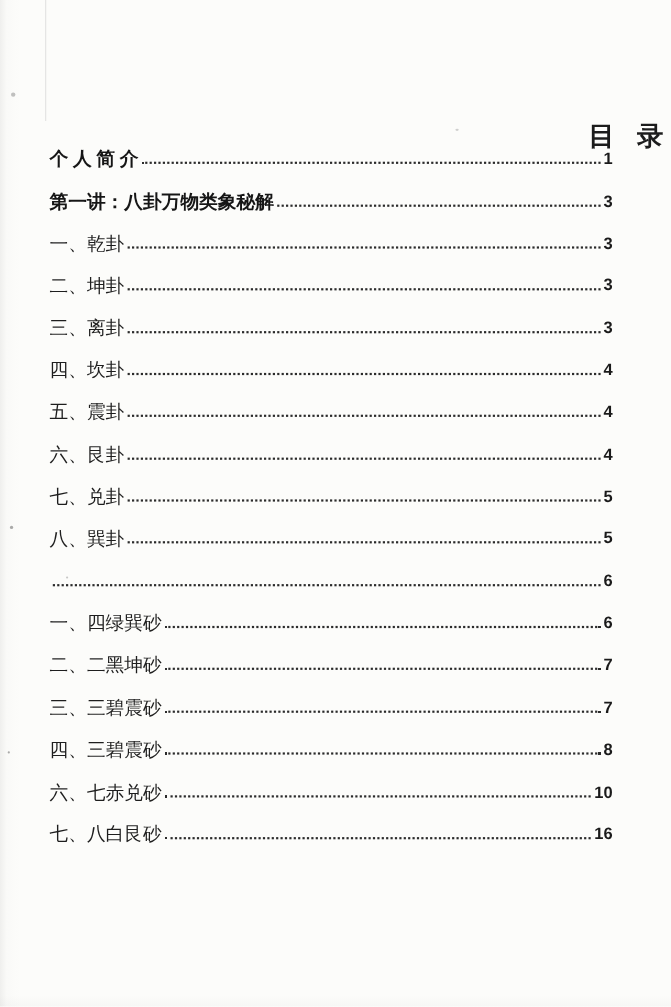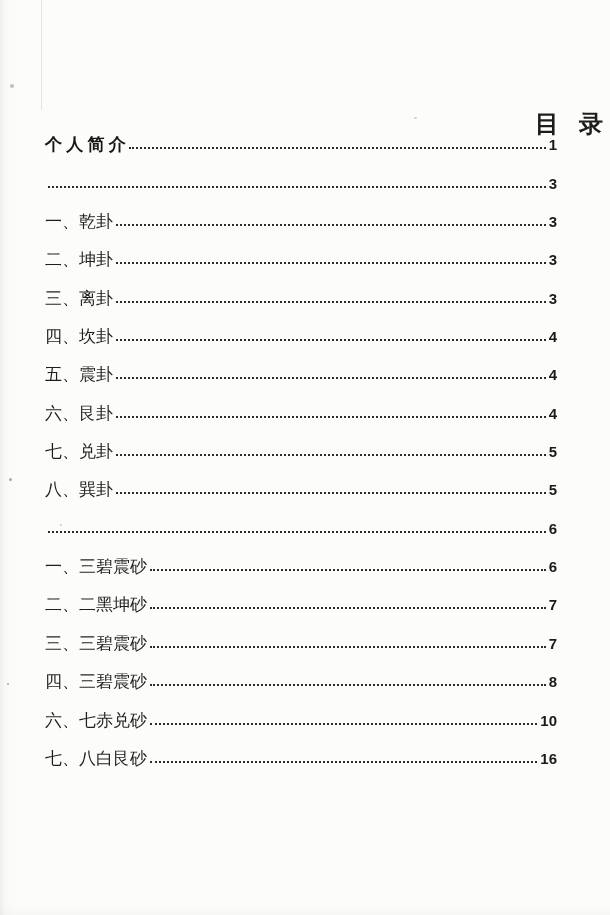--- a/index.html
+++ b/index.html
@@ -112,20 +112,21 @@
 
   <div class="page-title">目 录</div>
 
   <div class="toc-list">
       <div class="toc-row bold">
     <span class="toc-label">个 人 简 介</span>
     <span class="toc-dots"></span>
     <span class="toc-page">1</span>
   </div>
       <div class="toc-row bold">
+    <span class="toc-label">第一讲：八卦万物类象秘解</span>
     <span class="toc-dots"></span>
     <span class="toc-page">3</span>
   </div>
       <div class="toc-row">
     <span class="toc-label">一、乾卦</span>
     <span class="toc-dots"></span>
     <span class="toc-page">3</span>
   </div>
       <div class="toc-row">
     <span class="toc-label">二、坤卦</span>
@@ -160,21 +161,21 @@
       <div class="toc-row">
     <span class="toc-label">八、巽卦</span>
     <span class="toc-dots"></span>
     <span class="toc-page">5</span>
   </div>
       <div class="toc-row bold">
     <span class="toc-dots"></span>
     <span class="toc-page">6</span>
   </div>
       <div class="toc-row">
-    <span class="toc-label">一、三碧震砂</span>
+    <span class="toc-label">一、四绿巽砂</span>
     <span class="toc-dots"></span>
     <span class="toc-page">6</span>
   </div>
       <div class="toc-row">
     <span class="toc-label">二、二黑坤砂</span>
     <span class="toc-dots"></span>
     <span class="toc-page">7</span>
   </div>
       <div class="toc-row">
     <span class="toc-label">三、三碧震砂</span>

